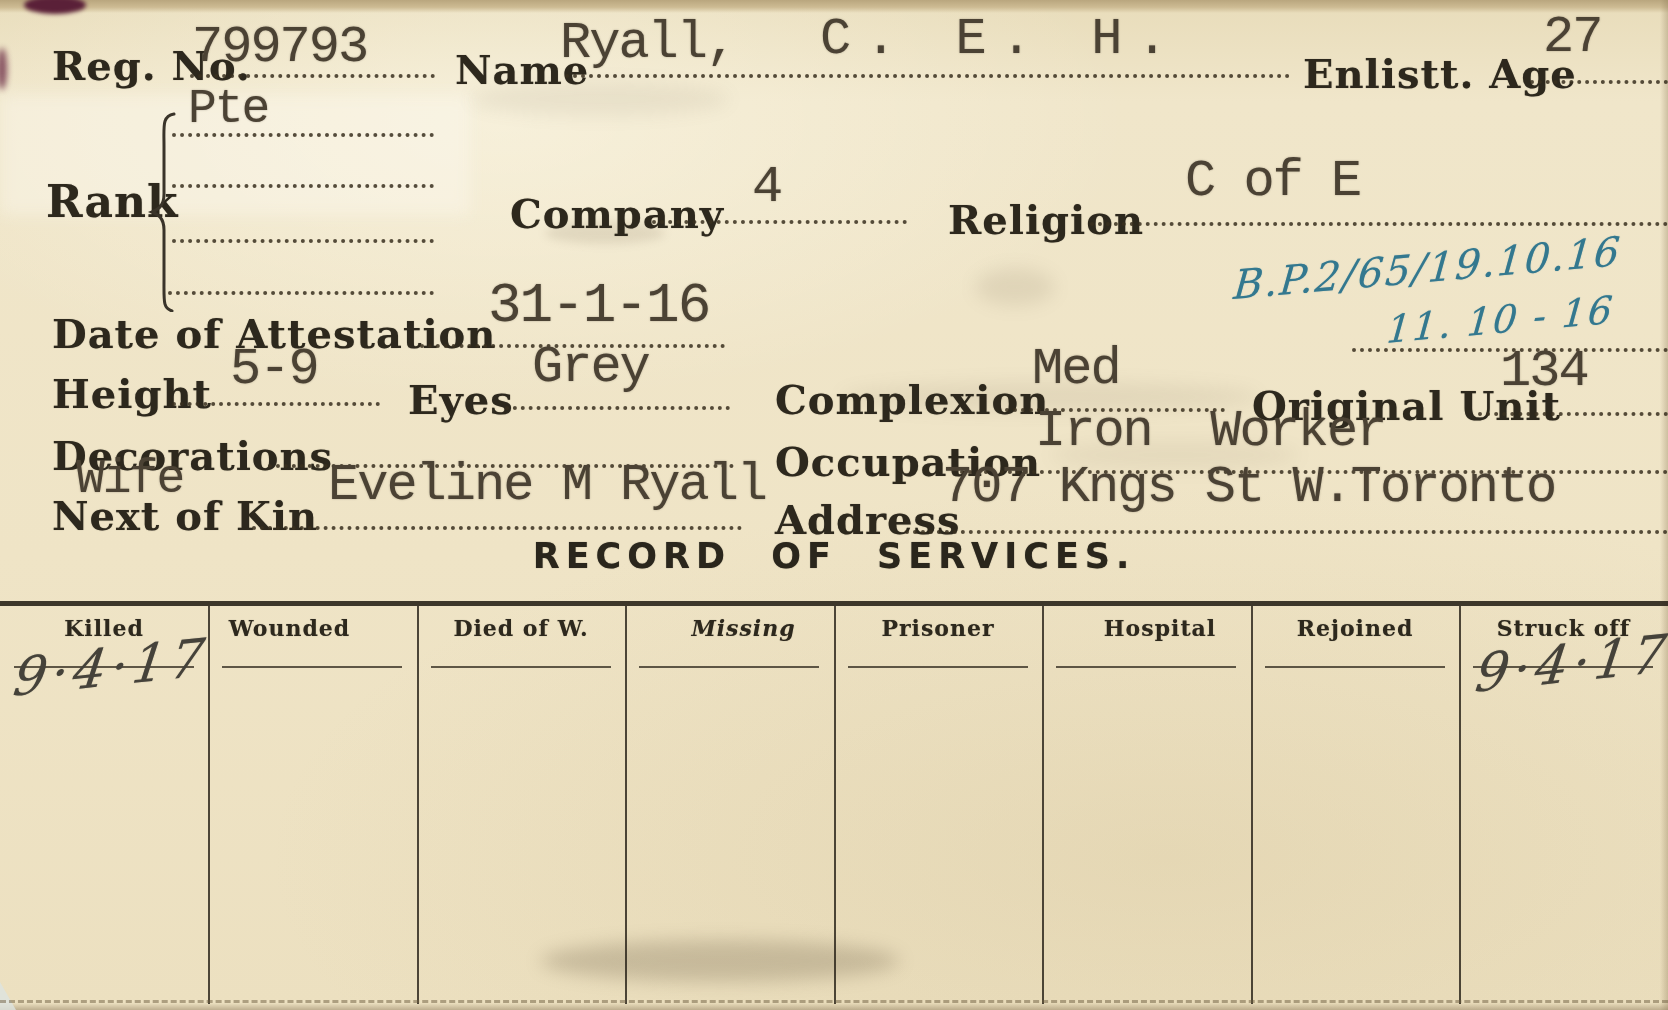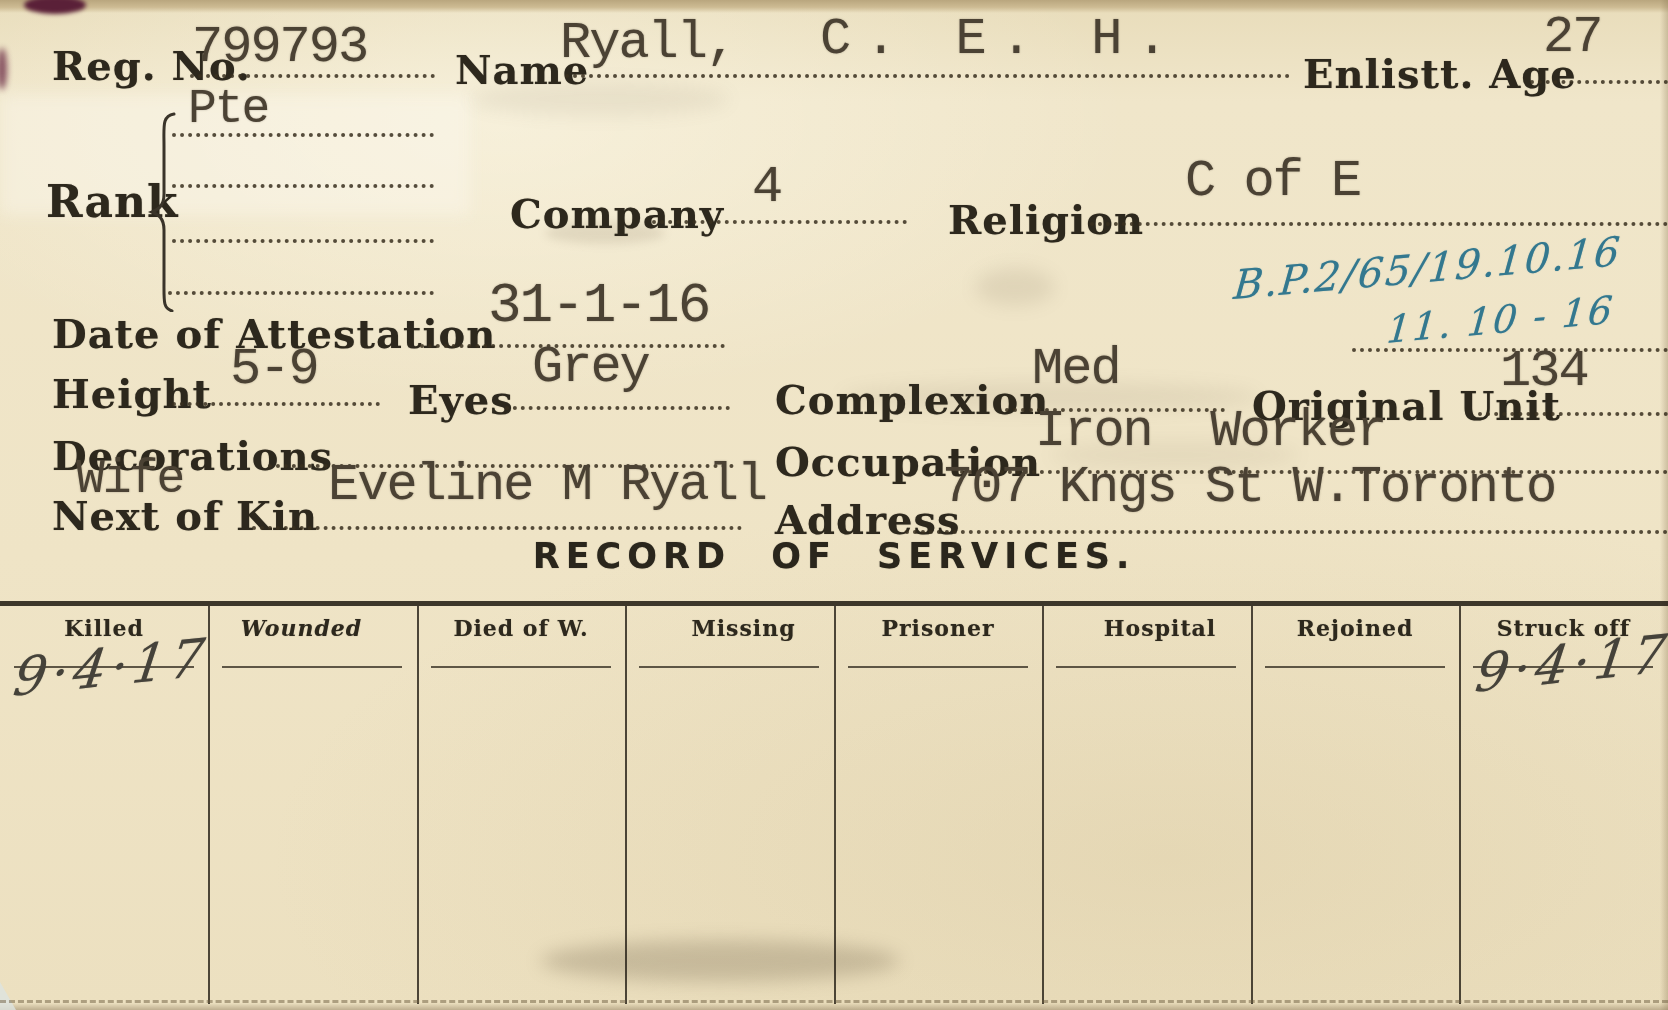--- a/index.html
+++ b/index.html
@@ -153,23 +153,23 @@
 
   <div class="vline" style="left:208px;"></div>
   <div class="vline" style="left:417px;"></div>
   <div class="vline" style="left:625px;"></div>
   <div class="vline" style="left:834px;"></div>
   <div class="vline" style="left:1042px;"></div>
   <div class="vline" style="left:1251px;"></div>
   <div class="vline" style="left:1459px;"></div>
 
   <div class="hdr" style="left:0;width:208px;">Killed</div>
-  <div class="hdr" style="left:208px;width:187px;font-style:italic;">Wounded</div>
+  <div class="hdr" style="left:196px;width:187px;">Wounded</div>
   <div class="hdr" style="left:417px;width:208px;">Died of W.</div>
-  <div class="hdr" style="left:625px;width:237px;">Missing</div>
+  <div class="hdr" style="left:625px;width:237px;font-style:italic;">Missing</div>
   <div class="hdr" style="left:834px;width:208px;">Prisoner</div>
   <div class="hdr" style="left:1042px;width:236px;">Hospital</div>
   <div class="hdr" style="left:1251px;width:208px;">Rejoined</div>
   <div class="hdr" style="left:1459px;width:209px;">Struck off</div>
 
   <div class="hdr-rule" style="left:14px;width:180px;"></div>
   <div class="hdr-rule" style="left:222px;width:180px;"></div>
   <div class="hdr-rule" style="left:431px;width:180px;"></div>
   <div class="hdr-rule" style="left:639px;width:180px;"></div>
   <div class="hdr-rule" style="left:848px;width:180px;"></div>

